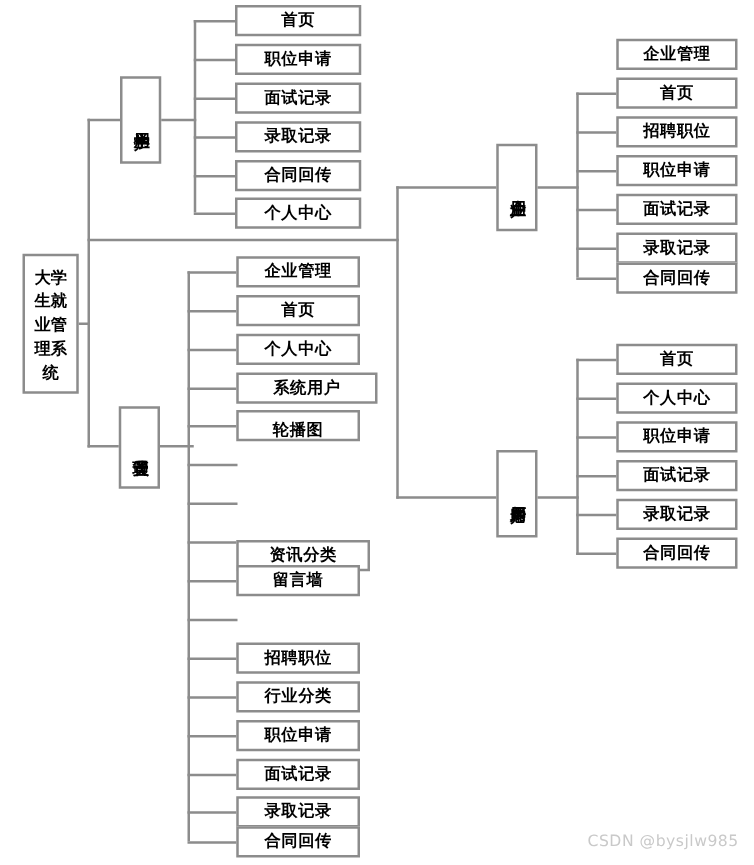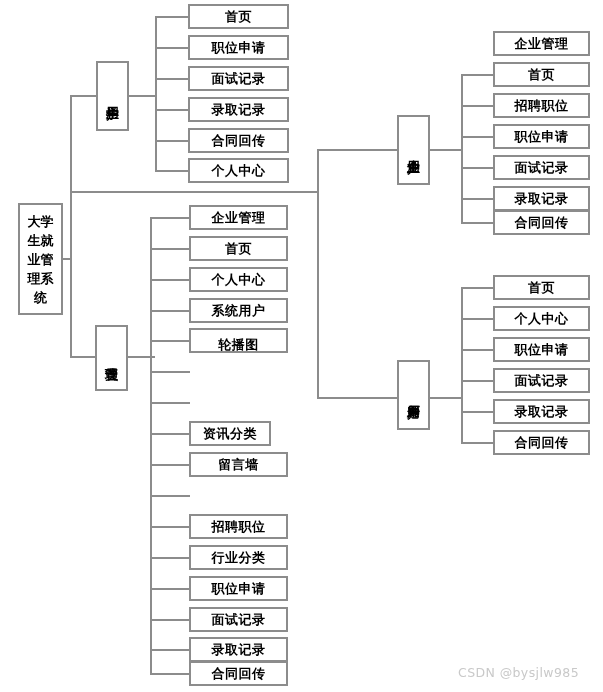--- a/index.html
+++ b/index.html
@@ -56,21 +56,21 @@
   }
   .line {
     position: absolute;
     background: #8c8c8c;
     z-index: 1;
   }
   .hline { height: 2px; }
   .vline { width: 2px; }
   .watermark {
     position: absolute;
-    right: 24px;
+    right: 12px;
     bottom: 12px;
     color: #c9c9c9;
     font-size: 12.5px;
     font-family: "DejaVu Sans", "Liberation Sans", sans-serif;
     letter-spacing: 0.4px;
     z-index: 5;
     white-space: nowrap;
   }
 </style>
 </head>
@@ -139,35 +139,35 @@
   <div class="node leaf" style="left:189px; top:236px; width:99px;">
     <span>首页</span>
     </div>
 
   <div class="line hline" style="left:150px; top:279px; width:40px;"></div>
   <div class="node leaf" style="left:189px; top:267px; width:99px;">
     <span>个人中心</span>
     </div>
 
   <div class="line hline" style="left:150px; top:310px; width:40px;"></div>
-  <div class="node leaf" style="left:189px; top:298px; width:99px;">
+  <div class="node leaf" style="left:189px; top:298px; width:113px;">
     <span>系统用户</span>
     </div>
 
   <div class="line hline" style="left:150px; top:340px; width:40px;"></div>
   <div class="node leaf" style="left:189px; top:328px; width:99px;align-items:flex-end;">
     <span>轮播图</span>
     </div>
 
   <div class="line hline" style="left:150px; top:371px; width:40px;"></div>
 
   <div class="line hline" style="left:150px; top:402px; width:40px;"></div>
 
   <div class="line hline" style="left:150px; top:433px; width:40px;"></div>
-  <div class="node leaf" style="left:189px; top:421px; width:82px;">
+  <div class="node leaf" style="left:189px; top:432px; width:107px;">
     <span>资讯分类</span>
     </div>
 
   <div class="line hline" style="left:150px; top:464px; width:40px;"></div>
   <div class="node leaf" style="left:189px; top:452px; width:99px;">
     <span>留言墙</span>
     </div>
 
   <div class="line hline" style="left:150px; top:495px; width:40px;"></div>
 

